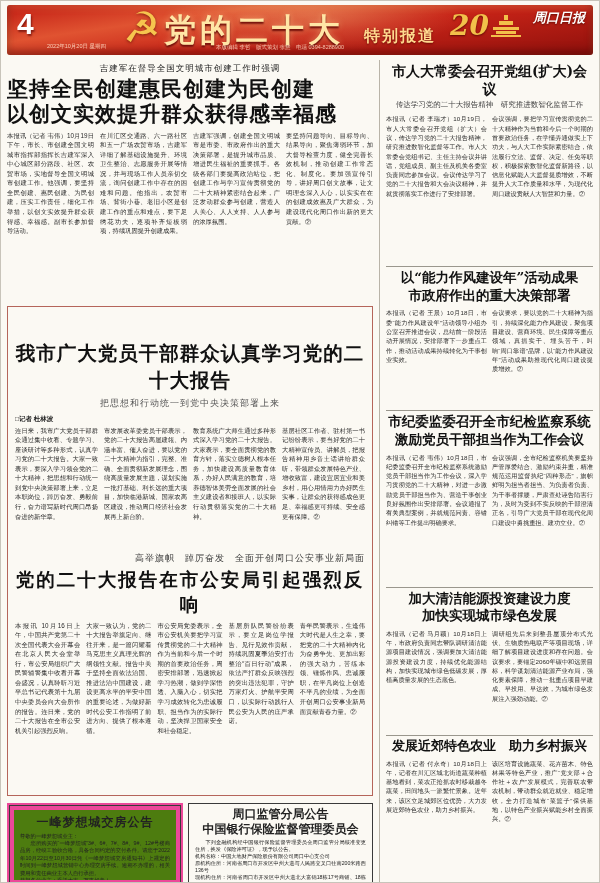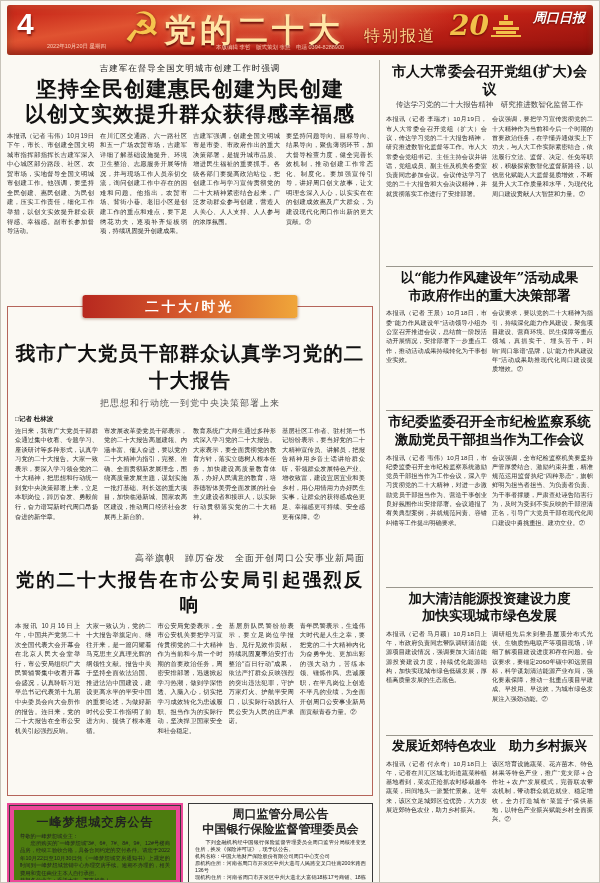--- a/index.html
+++ b/index.html
@@ -14,37 +14,37 @@
     background:radial-gradient(ellipse at 50% 20%,rgba(255,220,150,.30),rgba(255,220,150,0) 65%);}
   .pagenum{position:absolute;left:10px;top:2px;font-size:30px;font-weight:bold;color:#fff;
     text-shadow:1px 2px 2px rgba(80,0,0,.6);}
   .dateline{position:absolute;left:40px;bottom:5px;font-size:5.5px;color:#ffd9c2;opacity:.9;white-space:nowrap;}
   .emblem{position:absolute;left:116px;top:-2px;font-size:42px;color:#f6c54e;
     text-shadow:0 1px 3px rgba(90,20,0,.7);line-height:50px;}
   .btitle{position:absolute;left:0;right:0;top:4px;text-align:center;white-space:nowrap;}
   .btitle .main{font-family:"DejaVu Serif","Liberation Serif",serif;font-weight:bold;
     font-size:32px;letter-spacing:4px;color:#ffe6a6;
     text-shadow:0 2px 2px #6d0a06,0 0 6px rgba(255,230,160,.5);}
-  .btitle .sub{font-family:"DejaVu Serif","Liberation Serif",serif;font-weight:normal;
+  .btitle .sub{font-family:"DejaVu Serif","Liberation Serif",serif;font-weight:bold;
     font-size:16px;letter-spacing:2px;color:#ffd98e;margin-left:20px;
     text-shadow:0 1px 2px #6d0a06;}
   .bcredits{position:absolute;left:0;right:40px;bottom:4px;text-align:center;
     font-size:5.5px;color:#ffd9c2;opacity:.85;}
   .logo20{position:absolute;right:70px;top:4px;display:flex;align-items:center;}
   .logo20 .n20{font-size:28px;font-weight:bold;font-style:italic;color:#f2c04a;
     text-shadow:0 1px 2px #5f0c05;font-family:"DejaVu Serif",serif;}
   .papername{position:absolute;right:8px;top:4px;font-family:"DejaVu Serif","Liberation Serif",serif;
     font-style:italic;font-weight:bold;font-size:13px;color:#fff;text-shadow:0 1px 2px #5f0c05;}
   
   .content{display:flex;gap:6px;}
   .col-left{width:366px;flex:0 0 366px;}
   .col-right{flex:1;border-left:1px solid #b9b4a8;padding-left:6px;min-width:0;}
   
   .kicker{font-size:8.5px;text-align:center;color:#222;letter-spacing:1px;margin:3px 0 2px;}
-  .hl-sans{font-weight:bold;text-align:center;font-size:21px;line-height:1.18;
+  .hl-sans{font-weight:bold;text-align:left;font-size:21px;line-height:1.18;
     letter-spacing:1px;color:#111;font-family:"Liberation Sans",sans-serif;}
   .hl-serif{font-family:"DejaVu Serif","Liberation Serif",serif;font-weight:bold;
     text-align:center;color:#111;}
   .cols{display:flex;gap:6px;margin-top:4px;}
   .cols > div{flex:1;overflow:hidden;font-size:6.3px;line-height:1.52;
     text-align:justify;color:#2a2a2a;text-indent:0;}
   
   .shibox{border:1px solid #b5655a;margin-top:17px;padding:13px 7px 6px;position:relative;}
   .ribbon{position:absolute;top:-12px;left:50%;transform:translateX(-50%);
     width:215px;height:23px;border-radius:3px;text-align:center;line-height:23px;
@@ -120,21 +120,20 @@
         <div class="hl-sans">以创文实效提升群众获得感幸福感</div>
         <div class="cols" style="height:158px;">
           <div>本报讯（记者 韦伟）10月19日下午，市长、市创建全国文明城市指挥部指挥长吉建军深入中心城区部分路段、社区、农贸市场，实地督导全国文明城市创建工作。他强调，要坚持全民创建、惠民创建、为民创建，压实工作责任，细化工作举措，以创文实效提升群众获得感、幸福感。副市长参加督导活动。</div>
           <div>在川汇区交通路、六一路社区和五一广场农贸市场，吉建军详细了解基础设施提升、环境卫生整治、志愿服务开展等情况，并与现场工作人员亲切交流，询问创建工作中存在的困难和问题。他指出，农贸市场、背街小巷、老旧小区是创建工作的重点和难点，要下足绣花功夫，逐项补齐短板弱项，持续巩固提升创建成果。</div>
           <div>吉建军强调，创建全国文明城市是市委、市政府作出的重大决策部署，是提升城市品质、增进民生福祉的重要抓手。各级各部门要提高政治站位，把创建工作与学习宣传贯彻党的二十大精神紧密结合起来，广泛发动群众参与创建，营造人人关心、人人支持、人人参与的浓厚氛围。</div>
           <div>要坚持问题导向、目标导向、结果导向，聚焦薄弱环节，加大督导检查力度，健全完善长效机制，推动创建工作常态化、制度化。要加强宣传引导，讲好周口创文故事，让文明理念深入人心，以实实在在的创建成效惠及广大群众，为建设现代化周口作出新的更大贡献。②</div>
         </div>
       </section>
 
       <section class="shibox">
-        <div class="ribbon">二十大/时光</div>
 
         <div>
           <div class="hl-serif" style="font-size:19.5px;letter-spacing:1px;margin-top:20px;">我市广大党员干部群众认真学习党的二十大报告</div>
           <div class="subhead">把思想和行动统一到党中央决策部署上来</div>
           <div class="byline">□记者 杜林波</div>
           <div class="cols" style="height:118px;margin-top:2px;">
             <div>连日来，我市广大党员干部群众通过集中收看、专题学习、座谈研讨等多种形式，认真学习党的二十大报告。大家一致表示，要深入学习领会党的二十大精神，把思想和行动统一到党中央决策部署上来，立足本职岗位，踔厉奋发、勇毅前行，奋力谱写新时代周口昂扬奋进的新华章。</div>
             <div>市发展改革委党员干部表示，党的二十大报告高屋建瓴、内涵丰富、催人奋进，要以党的二十大精神为指引，完整、准确、全面贯彻新发展理念，围绕高质量发展主题，谋划实施一批打基础、利长远的重大项目，加快临港新城、国家农高区建设，推动周口经济社会发展再上新台阶。</div>
             <div>教育系统广大师生通过多种形式深入学习党的二十大报告。大家表示，要全面贯彻党的教育方针，落实立德树人根本任务，加快建设高质量教育体系，办好人民满意的教育，培养德智体美劳全面发展的社会主义建设者和接班人，以实际行动贯彻落实党的二十大精神。</div>
             <div>基层社区工作者、驻村第一书记纷纷表示，要当好党的二十大精神宣传员、讲解员，把报告精神用乡音土话讲给群众听，带领群众发展特色产业、增收致富，建设宜居宜业和美乡村，用心用情用力办好民生实事，让群众的获得感成色更足、幸福感更可持续、安全感更有保障。②</div>

